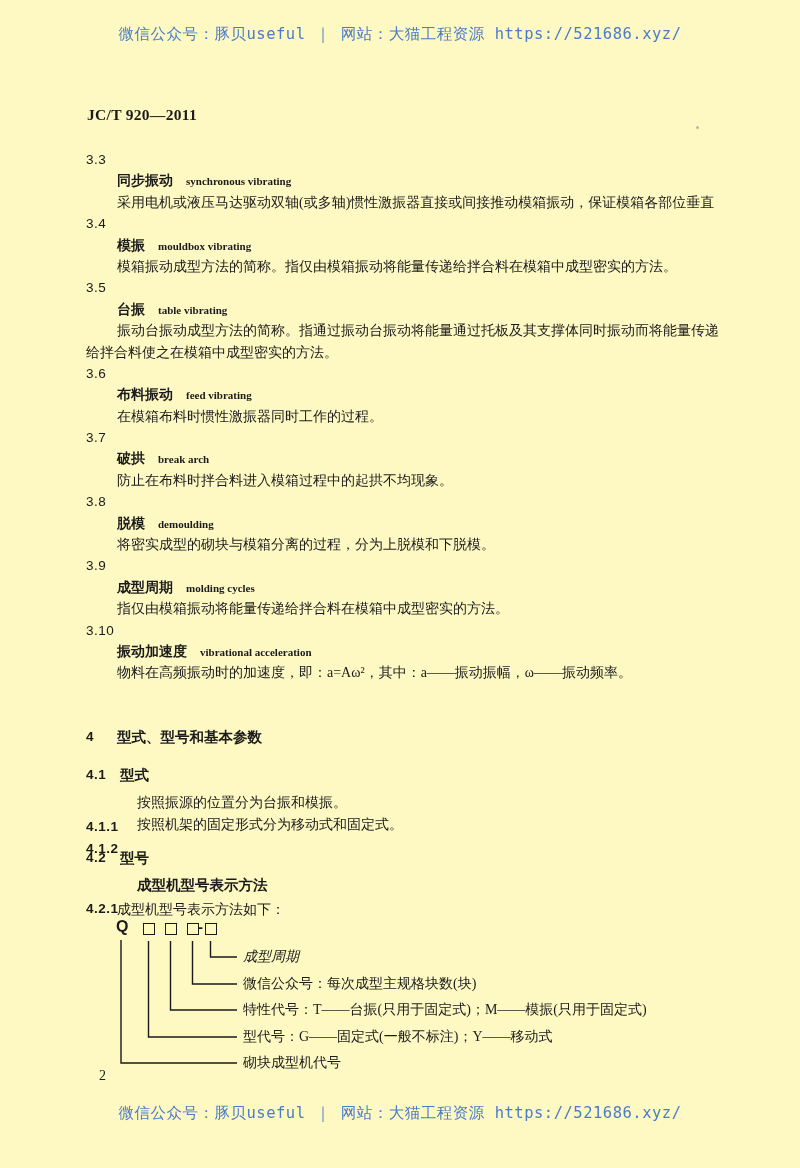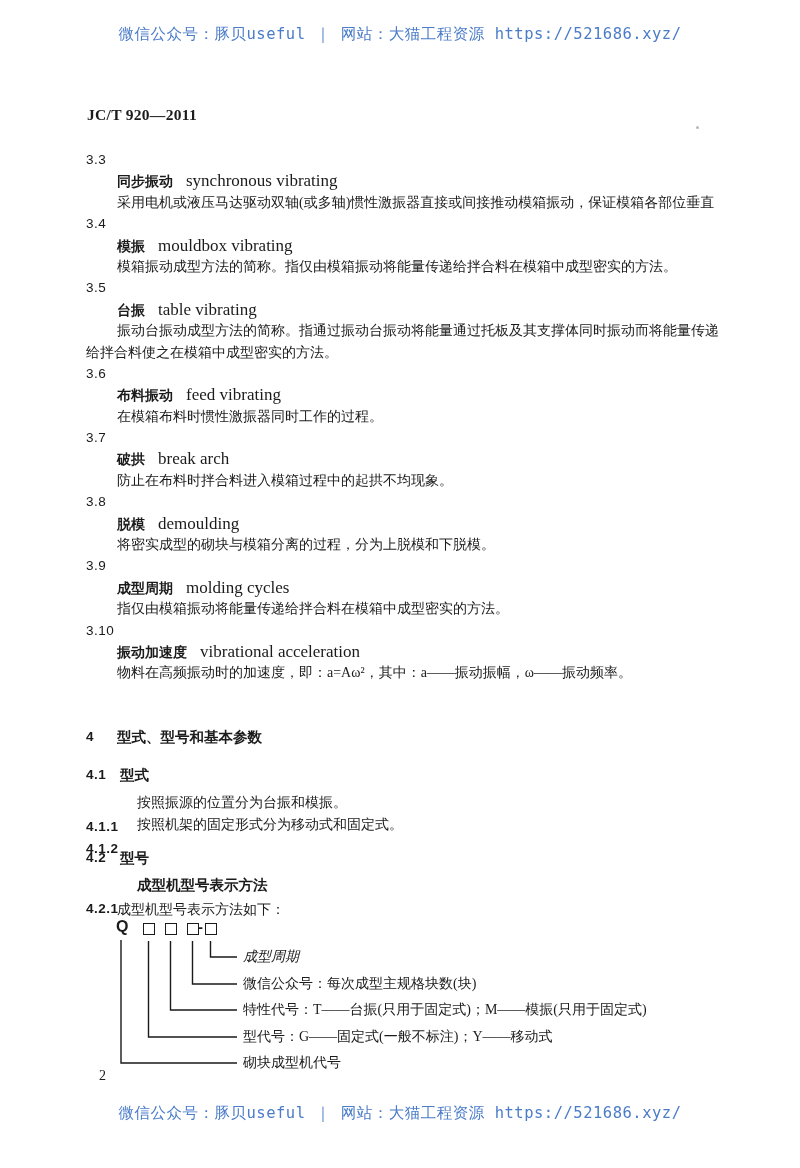--- a/index.html
+++ b/index.html
@@ -1,19 +1,19 @@
 <!DOCTYPE html>
 <html><head>
 <meta charset="utf-8">
 <style>
   html,body{margin:0;padding:0;background:#e8e8e8;}
   .page{
     position:relative;
     width:800px;height:1168px;
-    background:#ffffff;
+    background:#fef9c3;
     overflow:hidden;
     color:#1b1b1b;
     font-family:"Liberation Serif","DejaVu Serif",serif;
   }
   
   .watermark{
     position:absolute;left:0;width:100%;
     text-align:center;
     font-family:"DejaVu Sans Mono",monospace;
     font-size:15.5px;
@@ -43,21 +43,21 @@
     font-family:"Liberation Sans","DejaVu Sans",sans-serif;
     font-weight:500;font-size:13.5px;letter-spacing:0.5px;
   }
   .t-title{padding-left:31px;}
   .t-zh{
     font-family:"Liberation Sans","DejaVu Sans",sans-serif;
     font-weight:bold;font-size:14px;
   }
   .t-en{
     font-family:"Liberation Serif","DejaVu Serif",serif;
-    font-weight:normal;font-size:17px;margin-left:13px;
+    font-weight:bold;font-size:11px;margin-left:13px;
   }
   .t-def{font-size:14px;}
   .indent{padding-left:31px;}
   
   .s4row{
     position:absolute;left:86px;white-space:nowrap;
     font-size:14px;height:20px;line-height:20px;
   }
   .s4num{
     display:inline-block;

